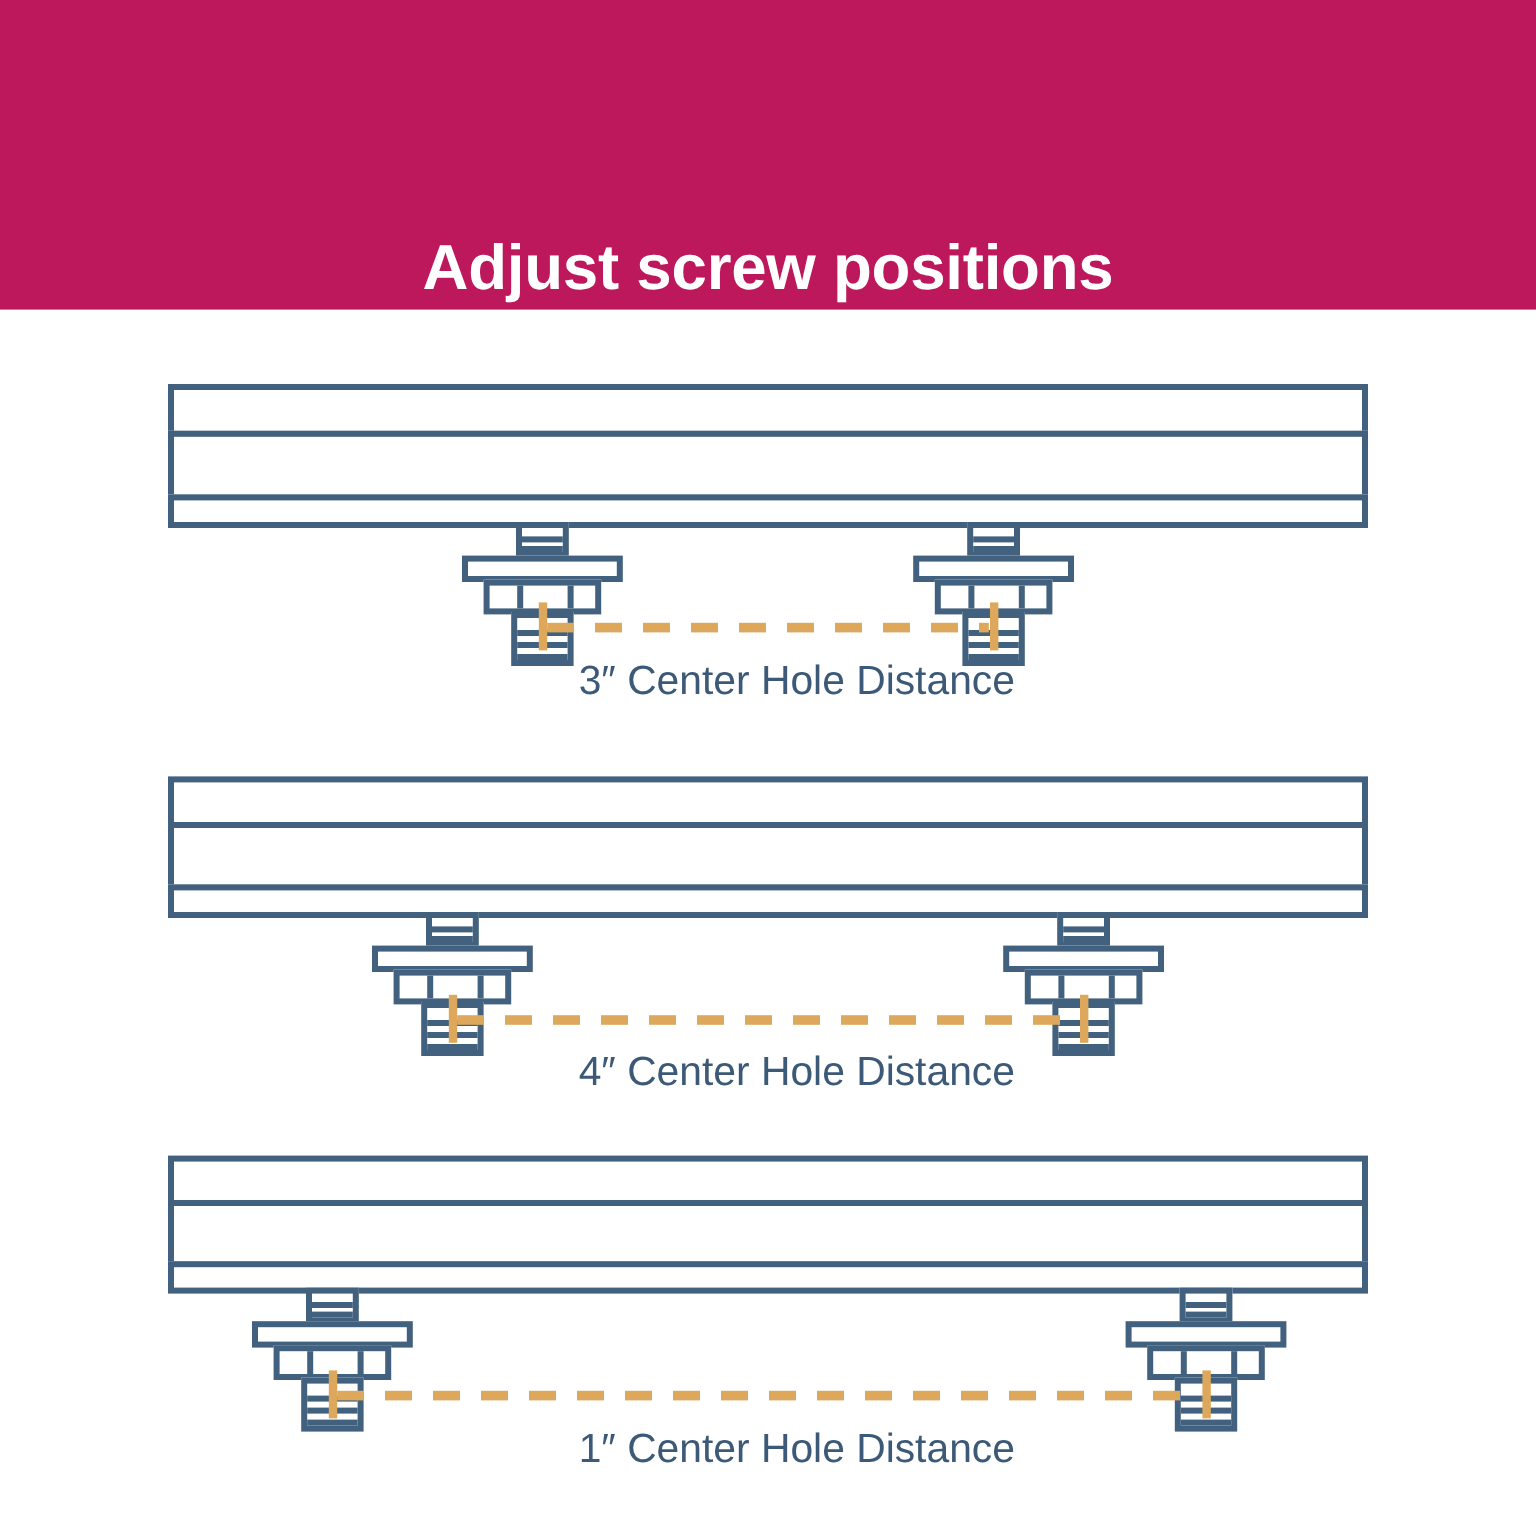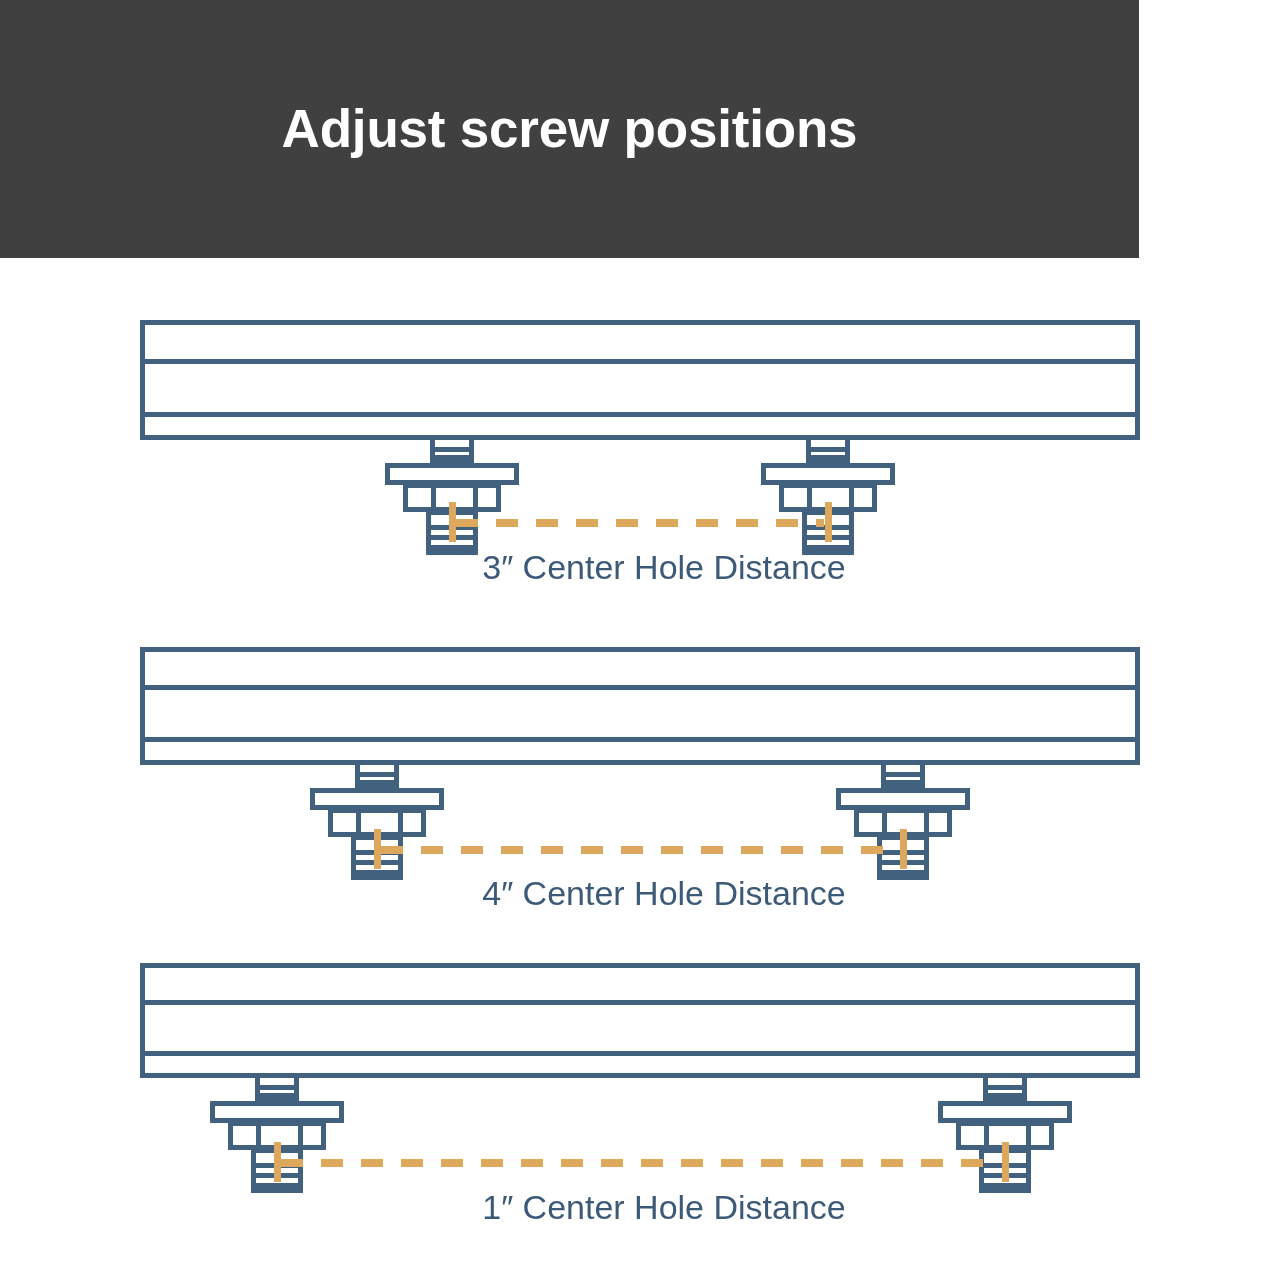--- a/index.html
+++ b/index.html
@@ -6,23 +6,23 @@
   body{
     width:1280px;height:1280px;
     background:#ffffff;
     font-family:"Liberation Sans", sans-serif;
     overflow:hidden;
     position:relative;
   }
 
   
   #header{
-    position:absolute;left:0;top:0;width:1139px;height:258px;
-    background:#404040;
-    display:flex;align-items:center;justify-content:center;
+    position:absolute;left:0;top:0;width:1280px;height:258px;
+    background:#be185d;
+    display:flex;align-items:flex-end;justify-content:center;
     box-sizing:border-box;
   }
   #header-title{
     color:#ffffff;
     font-size:53px;
     font-weight:bold;
     line-height:1.26;
     text-align:center;
     letter-spacing:-0.2px;
     width:100%;

